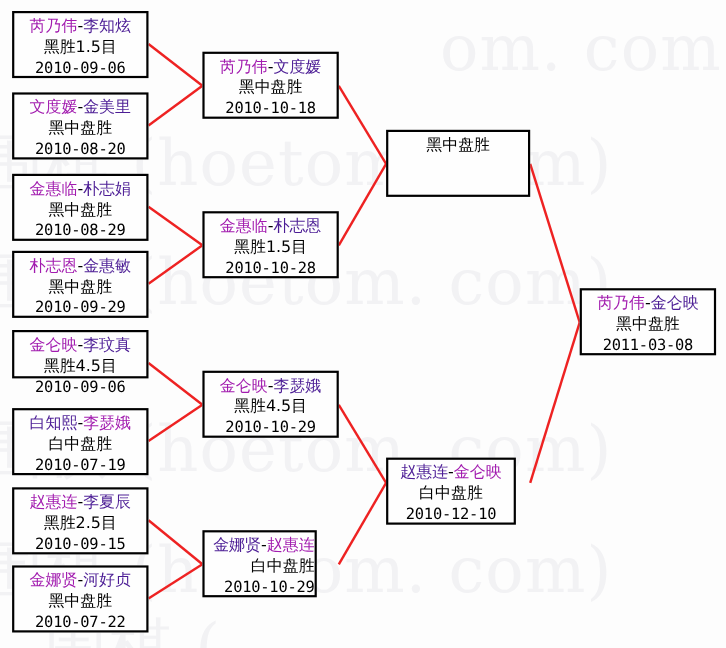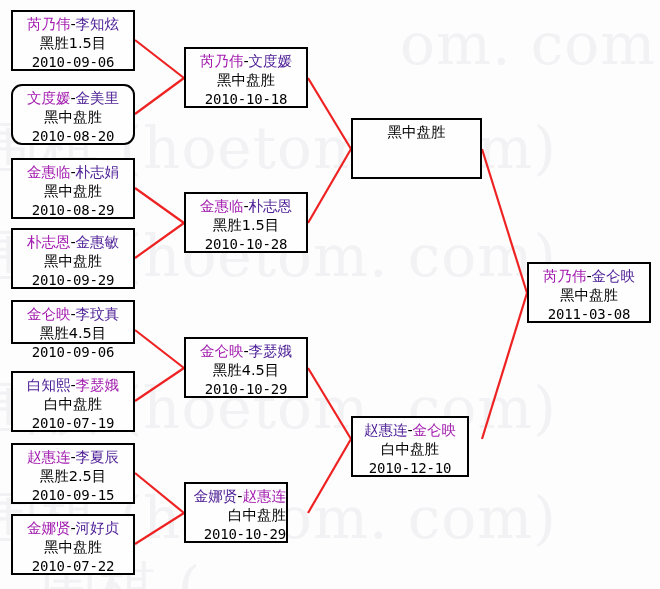--- a/index.html
+++ b/index.html
@@ -102,21 +102,21 @@
       <line x1="308" y1="513" x2="351" y2="439" stroke="#ee2222" stroke-width="2.2"></line>
       <line x1="482" y1="149" x2="527" y2="293" stroke="#ee2222" stroke-width="2.2"></line>
       <line x1="482" y1="439" x2="527" y2="293" stroke="#ee2222" stroke-width="2.2"></line>
     </svg>
 
 <div class="match-box" style="left: 11px; top: 10px; width: 124px; height: 61px;">
       <div class="mb-players"><span class="nm win">芮乃伟</span><span class="sep">-</span><span class="nm">李知炫</span></div>
       <div class="mb-result">黑胜1.5目</div>
       <div class="mb-date">2010-09-06</div>
     </div>
-    <div class="match-box" style="left: 11px; top: 84px; width: 124px; height: 61px; border-radius: 11px;">
+    <div class="match-box" style="left: 11px; top: 84px; width: 124px; height: 61px;">
       <div class="mb-players"><span class="nm win">文度媛</span><span class="sep">-</span><span class="nm">金美里</span></div>
       <div class="mb-result">黑中盘胜</div>
       <div class="mb-date">2010-08-20</div>
     </div>
     <div class="match-box" style="left: 11px; top: 158px; width: 124px; height: 61px;">
       <div class="mb-players"><span class="nm win">金惠临</span><span class="sep">-</span><span class="nm">朴志娟</span></div>
       <div class="mb-result">黑中盘胜</div>
       <div class="mb-date">2010-08-29</div>
     </div>
     <div class="match-box" style="left: 11px; top: 228px; width: 124px; height: 61px;">

